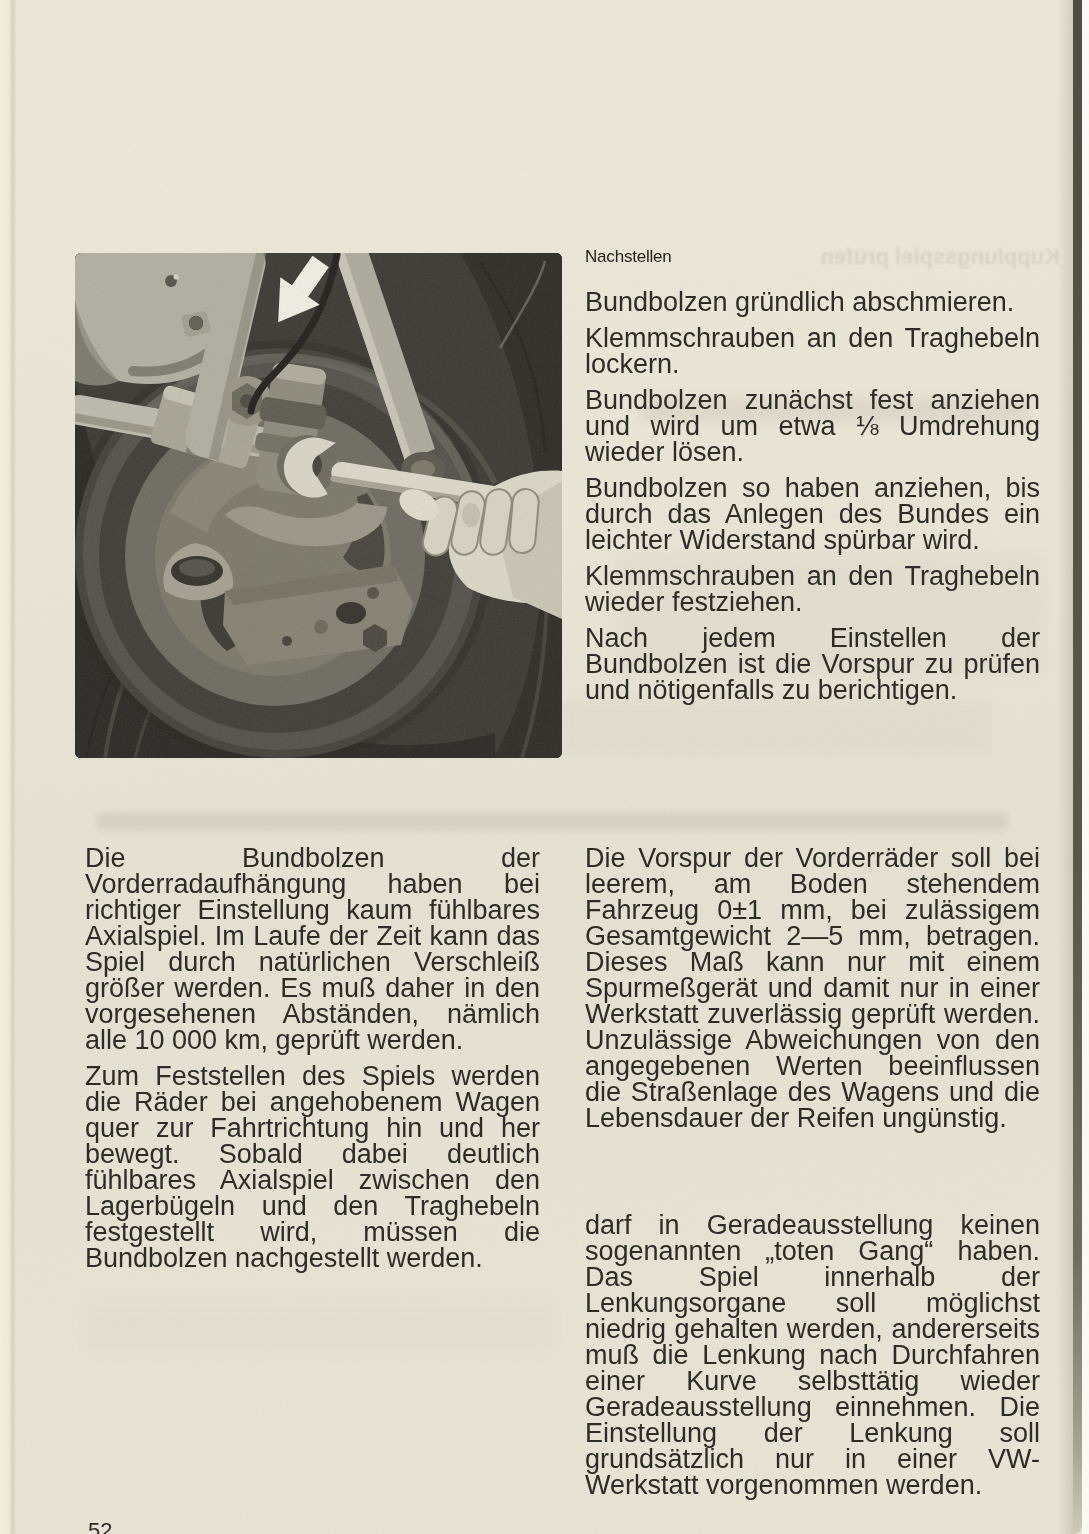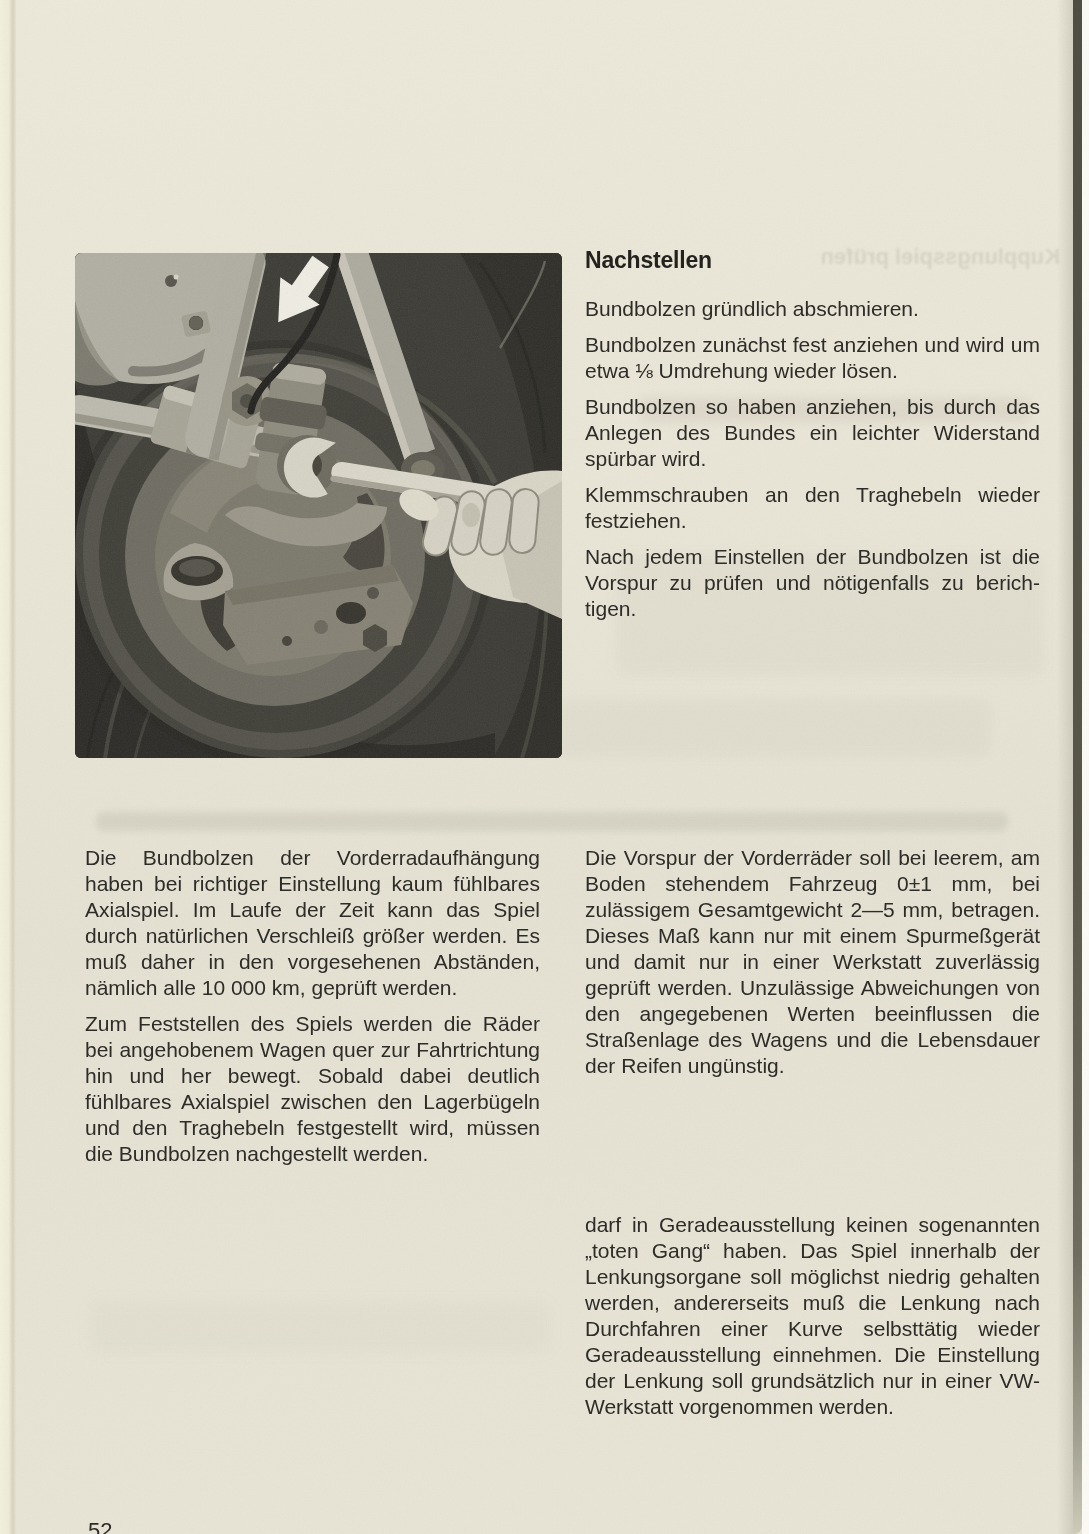--- a/index.html
+++ b/index.html
@@ -18,22 +18,22 @@
     border-radius:0 0 8px 0;}
   .right-white{position:absolute;right:0;top:0;bottom:0;width:7px;background:#fbfaf5;}
 
   
   .photo{position:absolute;left:75px;top:253px;width:487px;height:505px;
     border-radius:6px;overflow:hidden;background:#3b3a34;}
   .photo svg{display:block;width:100%;height:100%;}
 
   
   .sec{position:absolute;width:468px;}
-  .sec h2{font-size:23px;font-weight:bold;letter-spacing:-0.2px;margin:0 0 22px 0;color:#23221e;}
-  .sec p{font-size:21px;line-height:26px;margin:0 13px 10px 0;text-align:justify;color:#2d2c28;}
+  .sec h2{font-size:17px;font-weight:normal;letter-spacing:-0.2px;margin:0 0 22px 0;color:#23221e;}
+  .sec p{font-size:27px;line-height:26px;margin:0 13px 10px 0;text-align:justify;color:#2d2c28;}
   #sec-nachstellen{left:585px;top:247px;}
   #sec-bundbolzen{left:85px;top:845px;}
   #sec-vorspur{left:585px;top:845px;}
   #sec-lenkung{left:585px;top:1212px;}
   .pagenum{position:absolute;left:88px;top:1518px;font-size:22px;color:#2d2c28;}
 
   
   .ghost-heading{position:absolute;left:788px;top:244px;width:272px;
     font-weight:bold;font-size:22px;color:#6b695c;opacity:0.14;
     transform:scaleX(-1);filter:blur(1.1px);white-space:nowrap;}
@@ -172,20 +172,21 @@
         <polygon points="-24,0 24,0 0,38"></polygon>
       </g>
 
       <rect width="487" height="505" filter="url(#grain)" opacity="0.10"></rect>
     </svg>
   </div>
 
   <div class="sec" id="sec-nachstellen">
     <h2>Nachstellen</h2>
     <p>Bundbolzen gründlich abschmieren.</p>
+    <p>Klemmschrauben an den Traghebeln lockern.</p>
     <p>Bundbolzen zunächst fest anziehen und wird um etwa ⅛ Umdrehung wieder lösen.</p>
     <p>Bundbolzen so haben anziehen, bis durch das Anlegen des Bundes ein leichter Widerstand spürbar wird.</p>
     <p>Klemmschrauben an den Traghebeln wieder festziehen.</p>
     <p>Nach jedem Einstellen der Bundbolzen ist die Vorspur zu prüfen und nötigenfalls zu berich­tigen.</p>
   </div>
 
   <div class="sec" id="sec-bundbolzen">
     <p>Die Bundbolzen der Vorderradaufhängung haben bei richtiger Einstellung kaum fühl­bares Axialspiel. Im Laufe der Zeit kann das Spiel durch natürlichen Verschleiß größer werden. Es muß daher in den vorgesehenen Abständen, nämlich alle 10&nbsp;000 km, geprüft werden.</p>
     <p>Zum Feststellen des Spiels werden die Räder bei angehobenem Wagen quer zur Fahrtrich­tung hin und her bewegt. Sobald dabei deut­lich fühlbares Axialspiel zwischen den Lager­bügeln und den Traghebeln festgestellt wird, müssen die Bundbolzen nachgestellt werden.</p>
   </div>

